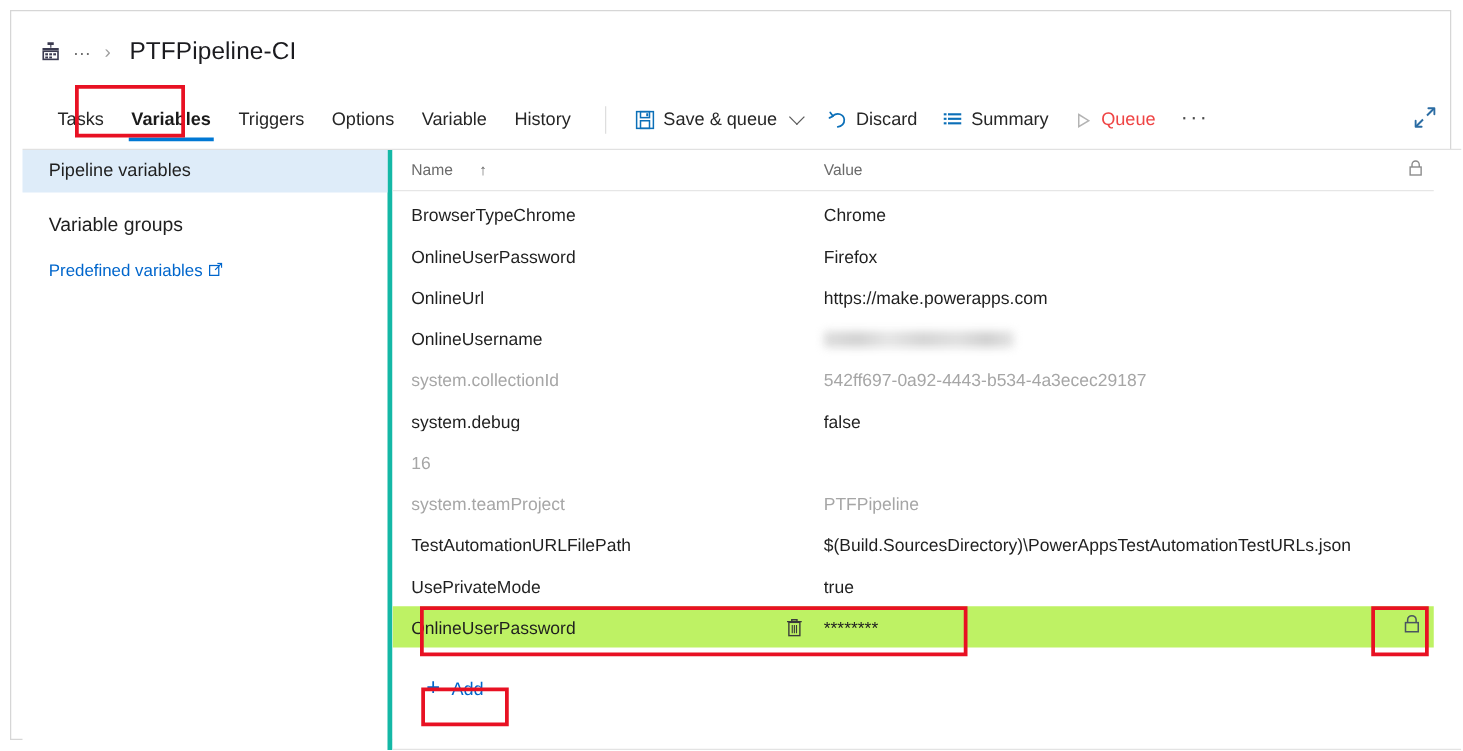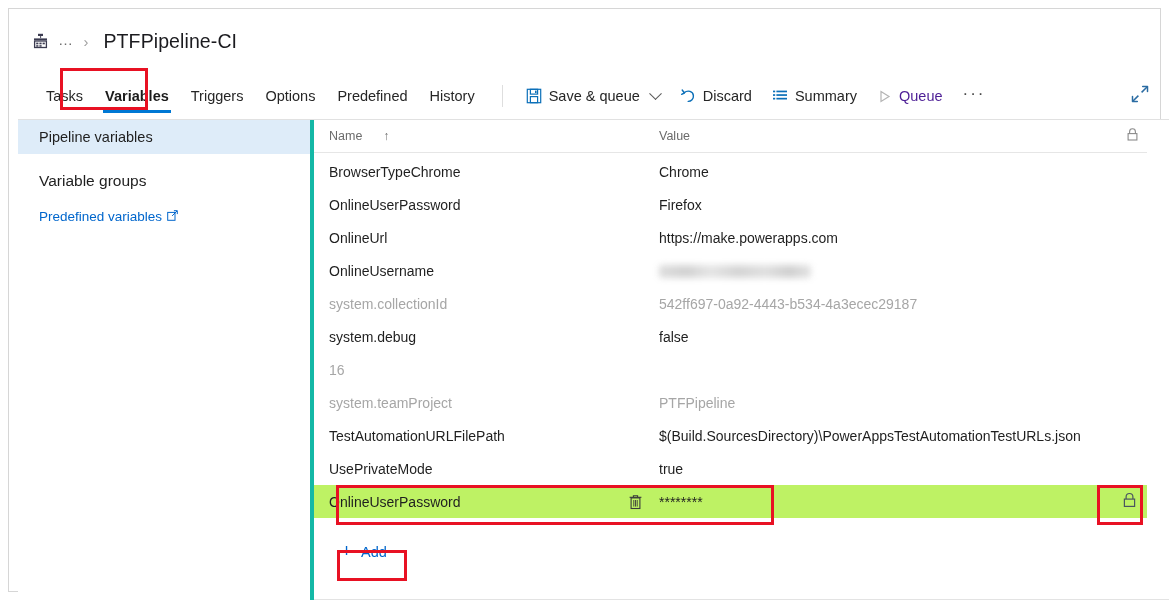--- a/index.html
+++ b/index.html
@@ -100,21 +100,21 @@
   .cmd {
     display: flex; align-items: center;
     gap: 7px;
     padding: 0 10px;
     height: 32px;
     font-size: 14.5px;
     color: #262626;
     cursor: pointer;
     white-space: nowrap;
   }
-  .cmd.disabled { color: #4c1d95; cursor: default; }
+  .cmd.disabled { color: #ef4444; cursor: default; }
   .cmd .ci { display: inline-flex; align-items: center; justify-content: center; }
   .chev {
     display: inline-block;
     width: 9px; height: 9px;
     border-right: 1.4px solid #5a5a5a;
     border-bottom: 1.4px solid #5a5a5a;
     transform: rotate(45deg) translate(-2px,-2px);
     margin-left: 4px;
   }
   .dots {
@@ -313,21 +313,21 @@
         <div class="tab active">
           <span>Variables</span>
         </div>
         <div class="tab">
           <span>Triggers</span>
         </div>
         <div class="tab">
           <span>Options</span>
         </div>
         <div class="tab">
-          <span>Predefined</span>
+          <span>Variable</span>
         </div>
         <div class="tab">
           <span>History</span>
         </div>
       </div>
 
       <div class="vsep"></div>
 
       <div class="cmds">
 

